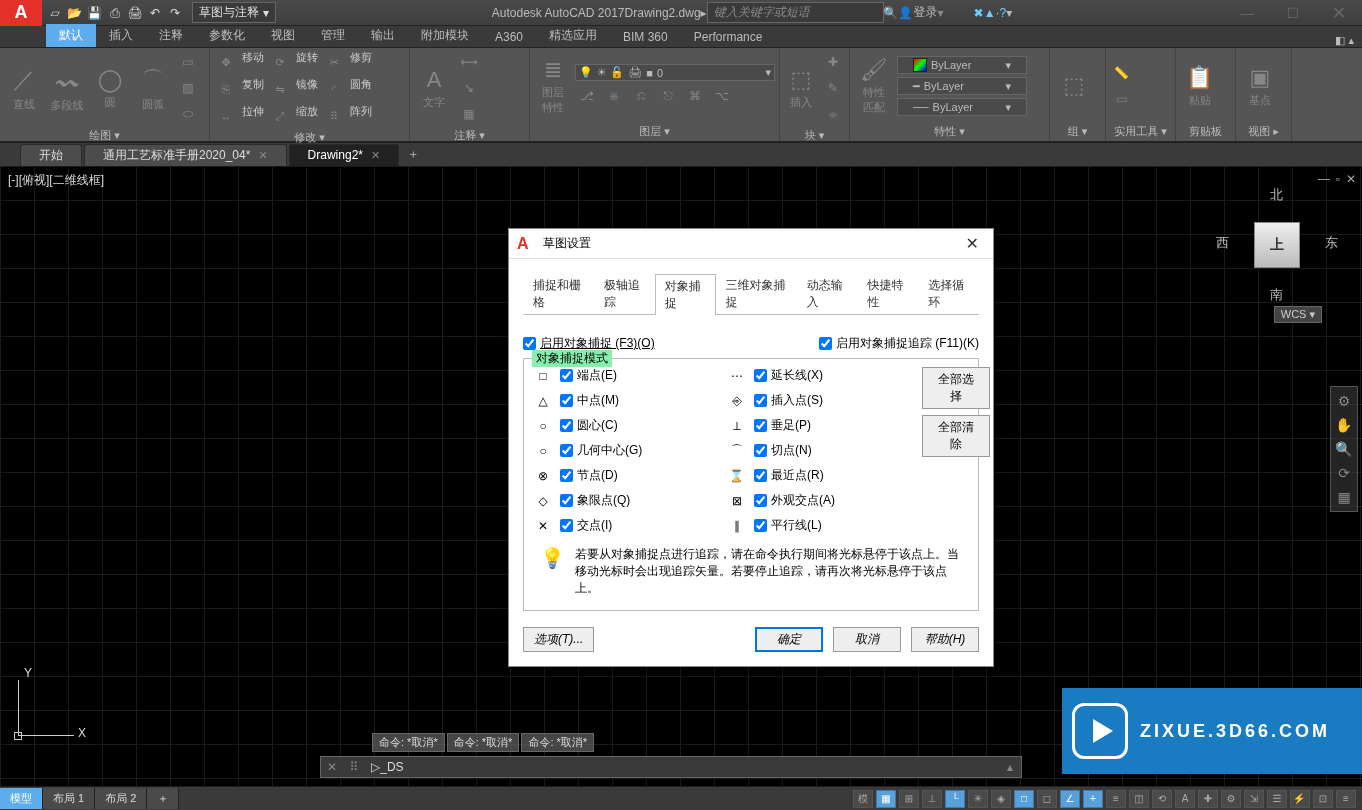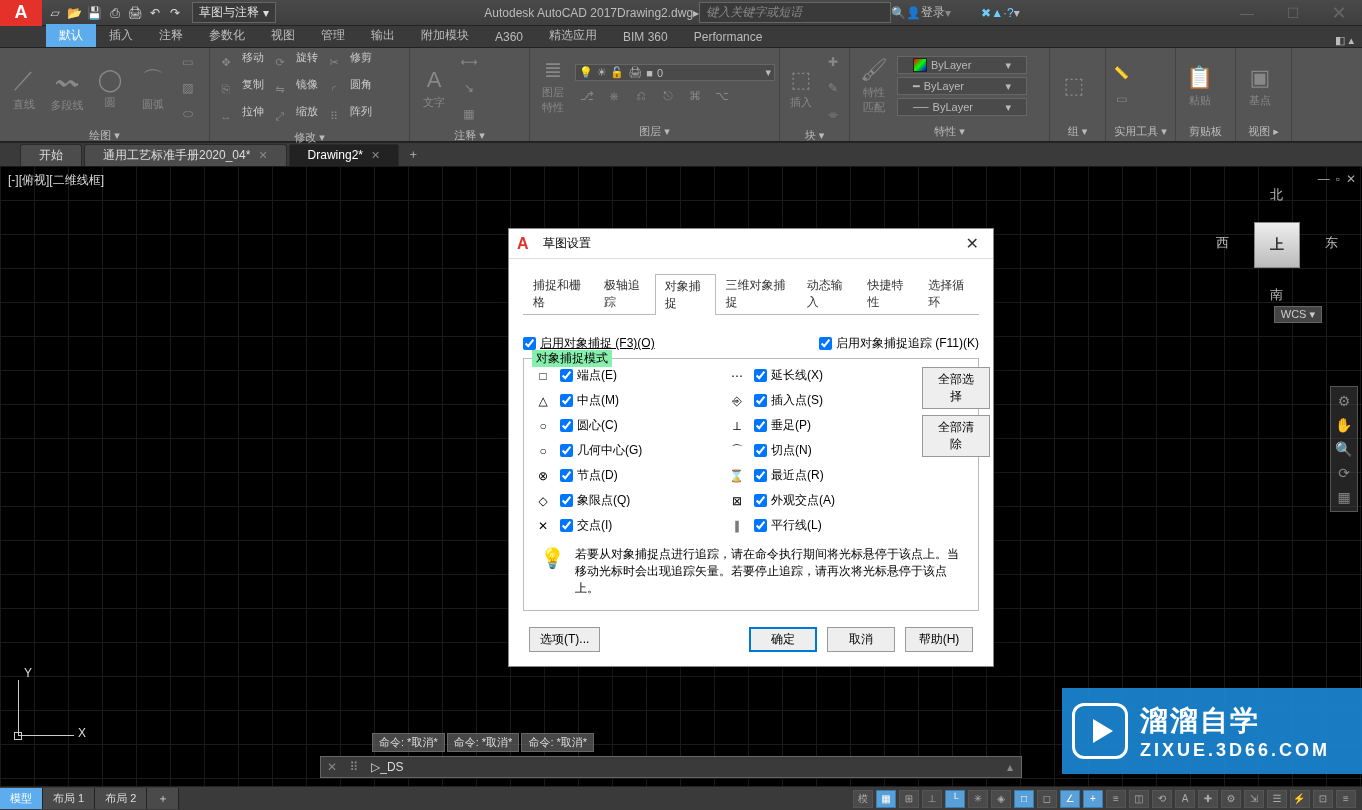--- a/index.html
+++ b/index.html
@@ -5,21 +5,21 @@
 * { margin: 0; padding: 0; box-sizing: border-box; }
 body { font-family: "Microsoft YaHei", "SimSun", Arial, sans-serif; font-size: 12px; background: #555; color: #ccc; width: 1362px; height: 810px; overflow: hidden; position: relative; }
 
 
 .titlebar { display: flex; align-items: center; height: 26px; background: linear-gradient(#4a4a4a,#3e3e3e); border-bottom: 1px solid #222; }
 .app-logo { width: 42px; height: 26px; background: #e4322b; color: #fff; font-weight: bold; font-size: 18px; display: flex; align-items: center; justify-content: center; }
 .qat { display: flex; align-items: center; gap: 2px; padding: 0 4px; }
 .qat .ico { width: 18px; height: 18px; border: 1px solid transparent; display: flex; align-items: center; justify-content: center; color: #ddd; }
 .title-combo { border: 1px solid #666; background: #3a3a3a; padding: 1px 6px; color: #ddd; margin-left: 6px; display:flex; align-items:center; gap:4px;}
 .title-mid { flex: 1; display: flex; align-items: center; justify-content: center; color: #bbb; }
-.title-search { width: 192px; border: 1px solid #666; background: #3a3a3a; padding: 1px 6px; color: #888; font-style: italic; }
+.title-search { width: 177px; border: 1px solid #666; background: #3a3a3a; padding: 1px 6px; color: #888; font-style: italic; }
 .winbtn { width: 46px; height: 26px; display: flex; align-items: center; justify-content: center; color: #666; font-size: 14px;}
 .winbtn.close { font-size: 18px; }
 
 
 .ribbontabs { display: flex; align-items: end; height: 22px; background: #3a3a3a; border-bottom: 1px solid #222; padding-left: 46px; gap: 0; }
 .ribbontabs .tab { padding: 3px 13px; color: #bbb; font-size: 12px; }
 .ribbontabs .tab.active { background: #5cacee; color: #fff; }
 .ribbontabs .end { margin-left:auto; padding-right:8px; color:#bbb; font-size:11px;}
 
 
@@ -88,21 +88,21 @@
 .group .legend { position:absolute; top:-9px; left:8px; background:#86efac; padding:0 4px;}
 .snapgrid { display:flex; gap:24px;}
 .snapscol { display:flex; flex-direction:column; gap:8px; min-width:170px;}
 .snaprow { display:flex; align-items:center; gap:8px;}
 .snaprow .sym { width:18px; text-align:center; font-family: "Segoe UI Symbol", Arial;}
 .sidebtns { display:flex; flex-direction:column; gap:6px;}
 .wbtn { border:1px solid #999; background:#eee; padding:3px 10px; min-width:68px; text-align:center;}
 .wbtn.primary { border:1px solid #0078d7; box-shadow: inset 0 0 0 1px #0078d7;}
 .tip { display:flex; gap:10px; margin-top:10px; padding:2px 6px;}
 .tip .bulb { color:#e0b000; font-size:20px;}
-.dlg-foot { display:flex; gap:10px; padding:10px 20px 14px; border-top:0; }
+.dlg-foot { display:flex; gap:10px; padding:10px 14px 14px; border-top:0;font-style:italic; }
 .dlg-foot .spacer { flex:1;}
 
 
 .watermark { position:absolute; right:0; bottom:36px; width:300px; height:86px; background: rgba(27, 133, 209, 0.92); color:#fff; font-weight:bold; display:flex; align-items:center; gap:12px; padding-left:10px;}
 .watermark .play { width:56px; height:56px; border:3px solid #fff; border-radius:12px; display:flex; align-items:center; justify-content:center;}
 .watermark .play::before { content:""; border-left:20px solid #fff; border-top:12px solid transparent; border-bottom:12px solid transparent; margin-left:5px;}
 .wm-text .big { font-size:28px; letter-spacing:2px;}
 .wm-text .small { font-size:18px; letter-spacing:3px;}
 </style>
 </head>
@@ -544,21 +544,20 @@
     <div class="spacer"></div>
     <div class="wbtn primary">确定</div>
     <div class="wbtn">取消</div>
     <div class="wbtn">帮助(H)</div>
   </div>
 </div>
 
 <div class="watermark">
   <div class="play"></div>
   <div class="wm-text">
-    <div class="big">溜溜自学</div>
     <div class="small">ZIXUE.3D66.COM</div>
   </div>
 </div>
 
 <div class="status">
   <div class="layouttab active">模型</div>
   <div class="layouttab">布局 1</div>
   <div class="layouttab">布局 2</div>
   <div class="layouttab">＋</div>
   <div class="statusright">

